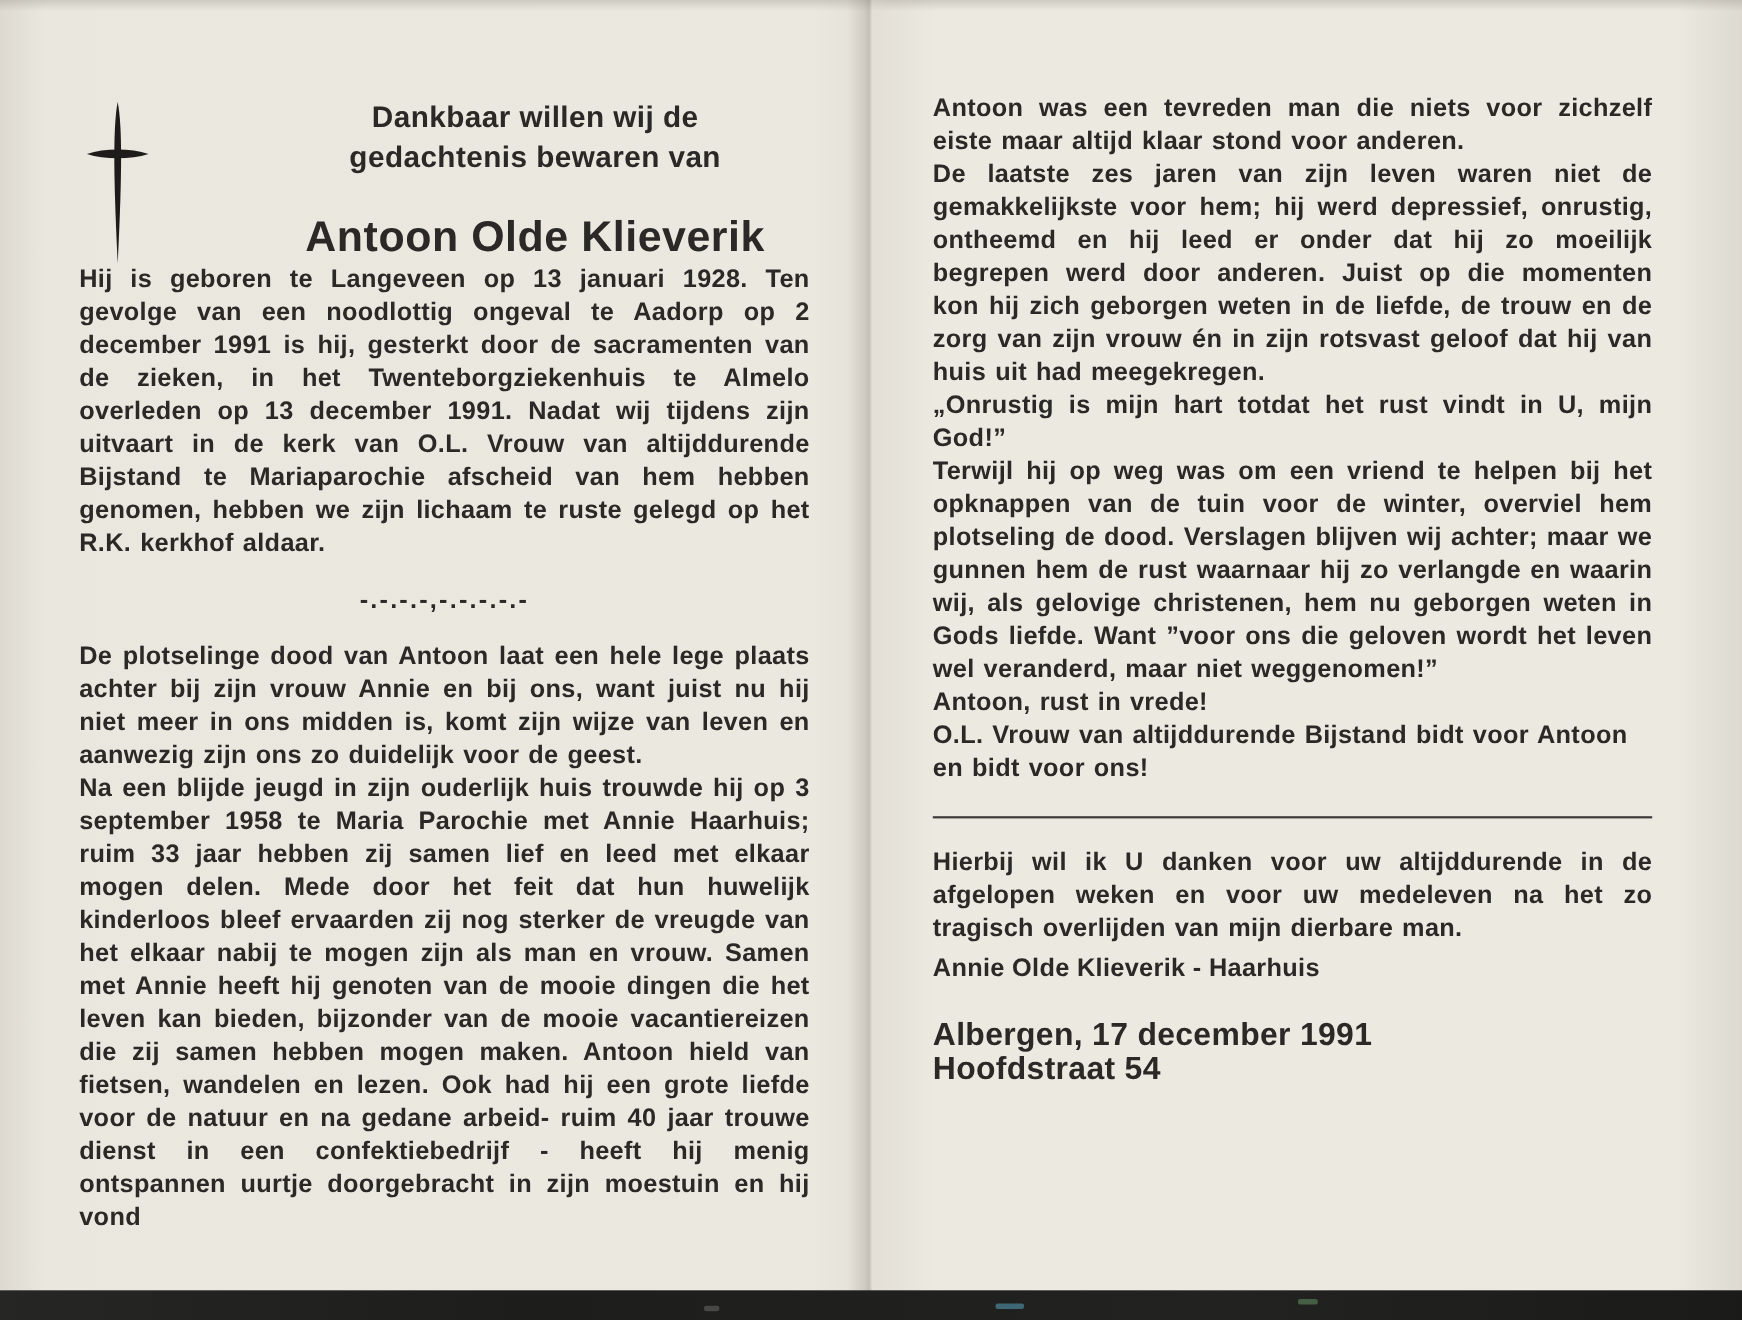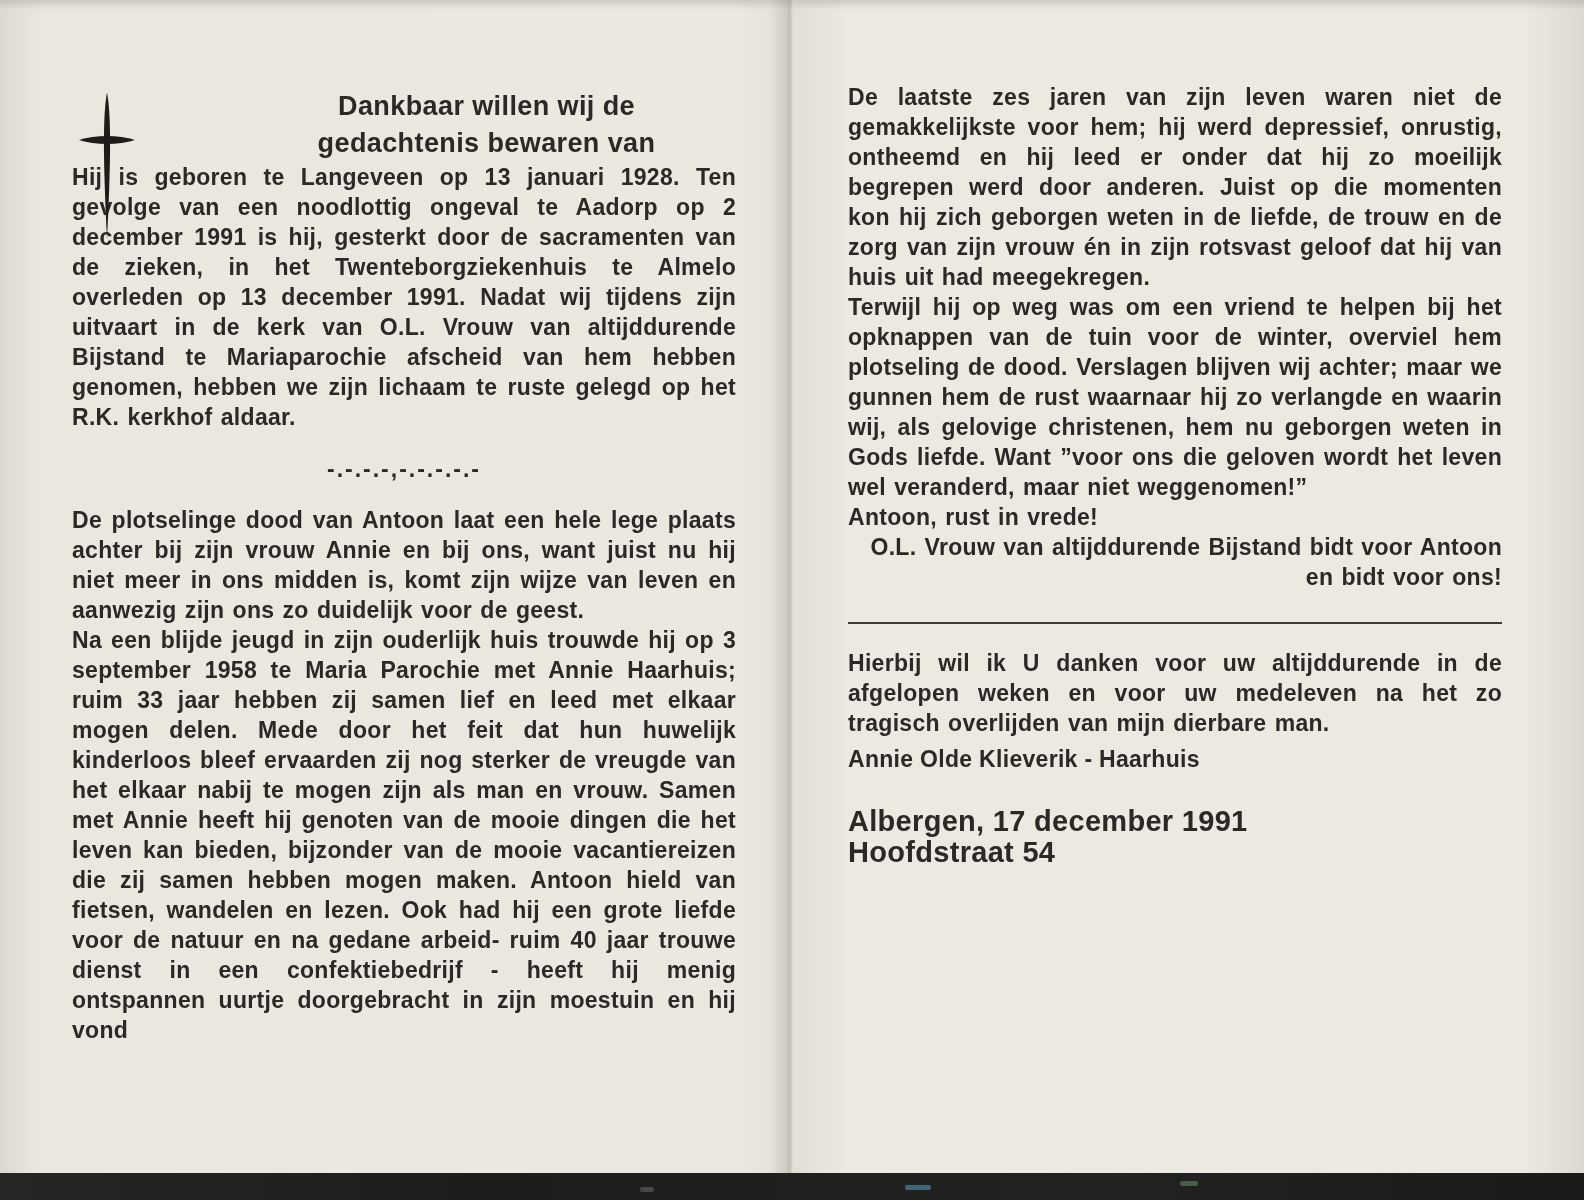--- a/index.html
+++ b/index.html
@@ -75,21 +75,21 @@
     letter-spacing: 0.3px;
     word-spacing: 1.5px;
   }
   .separator {
     margin: 24px 0 22px 0;
     text-align: center;
     font-size: 23px;
     font-weight: 700;
     letter-spacing: 2px;
   }
-  .para-center { text-align: right; }
+  .para-center { text-align: left; }
   .divider {
     border: none;
     border-top: 2px solid #3c3b38;
     margin: 30px 0 24px 0;
     width: 100%;
   }
   .signature {
     margin: 6px 2px 0 0;
     text-align: left;
     font-size: 23px;
@@ -139,35 +139,38 @@
         <path d="M1 49 C18 43.5 42 43.5 59 49 C42 54.5 18 54.5 1 49 Z" fill="#1d1c1a"></path>
         <path d="M30 30 C27 40 27 58 30 68 C33 58 33 40 30 30 Z" fill="#1d1c1a"></path>
       </svg>
     </span>
 
     <div class="intro">
       <div>Dankbaar willen wij de</div>
       <div>gedachtenis bewaren van</div>
     </div>
 
+    <div class="deceased-name">Antoon Olde Klieverik</div>
 
     <p class="para body-start">Hij is geboren te Langeveen op 13 januari 1928. Ten gevolge van een noodlottig ongeval te Aadorp op 2 december 1991 is hij, gesterkt door de sacramenten van de zieken, in het Twenteborgziekenhuis te Almelo overleden op 13 december 1991. Nadat wij tijdens zijn uitvaart in de kerk van O.L. Vrouw van altijddurende Bijstand te Mariaparochie afscheid van hem hebben genomen, hebben we zijn lichaam te ruste gelegd op het R.K. kerkhof aldaar.</p>
 
     <div class="separator">-.-.-.-,-.-.-.-.-</div>
 
     <p class="para">De plotselinge dood van Antoon laat een hele lege plaats achter bij zijn vrouw Annie en bij ons, want juist nu hij niet meer in ons midden is, komt zijn wijze van leven en aanwezig zijn ons zo duidelijk voor de geest.</p>
     <p class="para">Na een blijde jeugd in zijn ouderlijk huis trouwde hij op 3 september 1958 te Maria Parochie met Annie Haarhuis; ruim 33 jaar hebben zij samen lief en leed met elkaar mogen delen. Mede door het feit dat hun huwelijk kinderloos bleef ervaarden zij nog sterker de vreugde van het elkaar nabij te mogen zijn als man en vrouw. Samen met Annie heeft hij genoten van de mooie dingen die het leven kan bieden, bijzonder van de mooie vacantiereizen die zij samen hebben mogen maken. Antoon hield van fietsen, wandelen en lezen. Ook had hij een grote liefde voor de natuur en na gedane arbeid- ruim 40 jaar trouwe dienst in een confektiebedrijf - heeft hij menig ontspannen uurtje doorgebracht in zijn moestuin en hij vond</p>
 
   </div>
 
   <div class="fold"></div>
 
   <div class="page page-right">
 
+    <p class="para">Antoon was een tevreden man die niets voor zichzelf eiste maar altijd klaar stond voor anderen.</p>
     <p class="para">De laatste zes jaren van zijn leven waren niet de gemakkelijkste voor hem; hij werd depressief, onrustig, ontheemd en hij leed er onder dat hij zo moeilijk begrepen werd door anderen. Juist op die momenten kon hij zich geborgen weten in de liefde, de trouw en de zorg van zijn vrouw én in zijn rotsvast geloof dat hij van huis uit had meegekregen.</p>
+    <p class="para">„Onrustig is mijn hart totdat het rust vindt in U, mijn God!”</p>
     <p class="para">Terwijl hij op weg was om een vriend te helpen bij het opknappen van de tuin voor de winter, overviel hem plotseling de dood. Verslagen blijven wij achter; maar we gunnen hem de rust waarnaar hij zo verlangde en waarin wij, als gelovige christenen, hem nu geborgen weten in Gods liefde. Want ”voor ons die geloven wordt het leven wel veranderd, maar niet weggenomen!”</p>
     <p class="para">Antoon, rust in vrede!</p>
     <p class="para para-center">O.L. Vrouw van altijddurende Bijstand bidt voor Antoon en bidt voor ons!</p>
 
     <hr class="divider">
 
     <p class="para">Hierbij wil ik U danken voor uw altijddurende in de afgelopen weken en voor uw medeleven na het zo tragisch overlijden van mijn dierbare man.</p>
 
     <div class="signature">Annie Olde Klieverik - Haarhuis</div>
 

